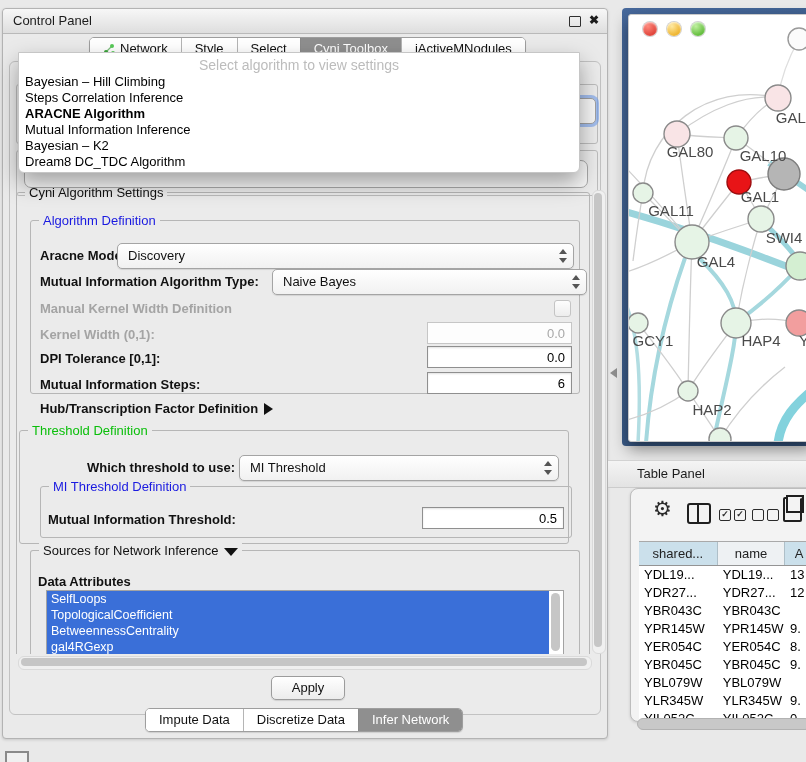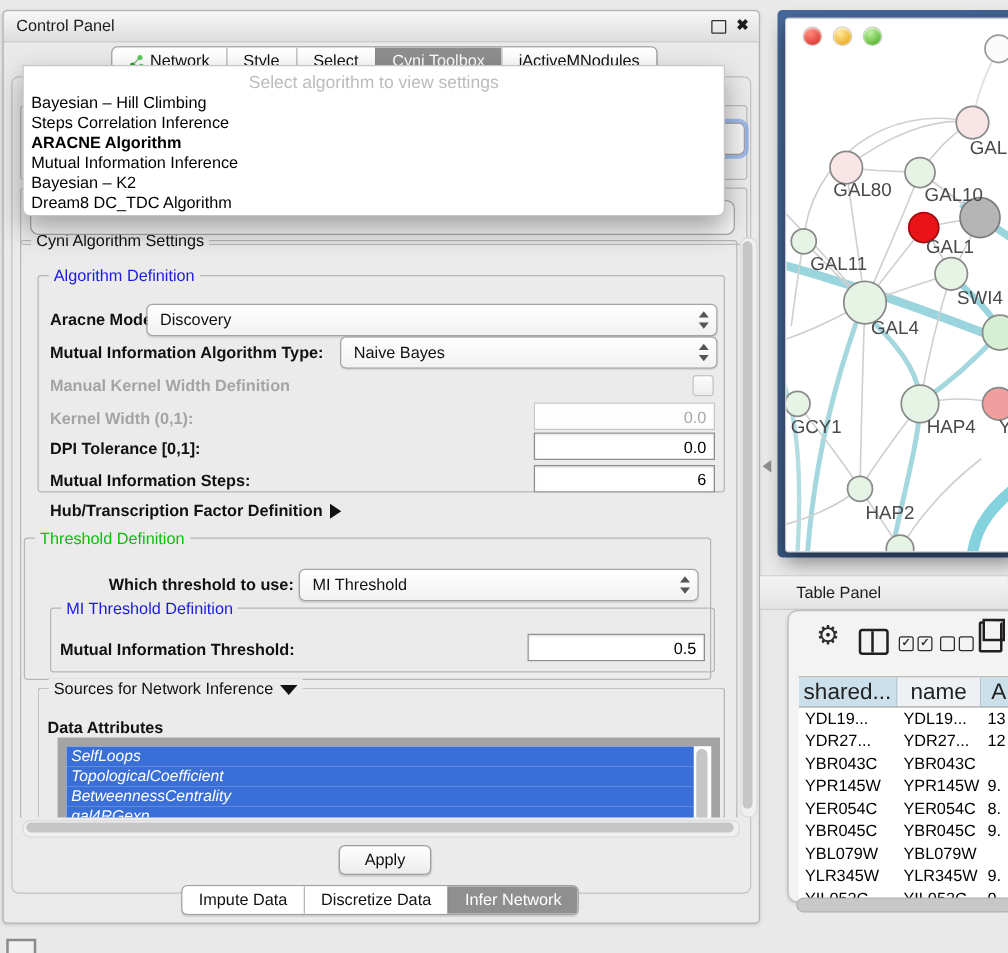--- a/index.html
+++ b/index.html
@@ -66,21 +66,21 @@
   .field.dis{border-color:#c6c6c6;color:#a8a8a8;background:#fdfdfd;box-shadow:none;}
 
   .checkbox{position:absolute;width:15px;height:15px;border:1px solid #c4c4c4;border-radius:3px;
         background:linear-gradient(#fdfdfd,#ededed);}
 
   .arrow-right{display:inline-block;width:0;height:0;border-top:6px solid transparent;
         border-bottom:6px solid transparent;border-left:9px solid #111;vertical-align:-2px;margin-left:6px;}
   .arrow-down{display:inline-block;width:0;height:0;border-left:7px solid transparent;
         border-right:7px solid transparent;border-top:8px solid #111;vertical-align:-1px;margin-left:5px;}
 
-  .attr-list{position:absolute;background:#fff;border:7px solid #a3a3a3;overflow:hidden;font-style:italic;}
+  .attr-list{position:absolute;background:#fff;border:1px solid #a3a3a3;overflow:hidden;}
   .attr-item{height:16px;line-height:16px;padding-left:4px;margin-right:14px;font-size:12.5px;color:#fff;
         background:var(--sel-blue,#3a6fd8);}
   .vscroll-thumb{position:absolute;background:#c6c6c6;border-radius:5px;}
   .scrollbar-track{position:absolute;background:#f0f0f0;border:1px solid #dadada;border-radius:6px;}
 
   .btn{position:absolute;height:22px;background:linear-gradient(#ffffff,#ececec);border:1px solid #9c9c9c;
         border-radius:5px;font-size:13px;color:#111;text-align:center;line-height:21px;box-shadow:0 1px 1px rgba(0,0,0,.12);}
 
   
   .split-arrow{position:absolute;left:610px;top:368px;width:0;height:0;
@@ -107,21 +107,21 @@
   .cols-icon:before{content:"";position:absolute;left:8px;top:0;width:2.4px;height:17px;background:#1f1f1f;}
   .cb-pair{position:absolute;top:20px;display:flex;gap:3px;}
   .cb{width:10px;height:10px;border:1.6px solid #2a2a2a;border-radius:2px;font-size:9px;line-height:9px;color:#2a2a2a;text-align:center;font-weight:bold;}
   .page-icon{position:absolute;left:152px;top:8px;width:15px;height:21px;border:2.4px solid #1f1f1f;border-radius:2px;background:#f3f3f3;}
   .page-icon:before{content:"";position:absolute;right:-2.4px;top:-2.4px;width:0;height:0;
         border-top:7px solid #f3f3f3;border-left:7px solid #f3f3f3;outline:2.4px solid #1f1f1f;
         border-bottom:7px solid transparent;border-right:7px solid transparent;}
 
   .tbl{position:absolute;left:8px;top:52px;width:175px;height:178px;background:#fff;border-top:1px solid #a9a9a9;overflow:hidden;}
   .thead{display:flex;height:23px;border-bottom:1px solid #949494;}
-  .th{font-size:18px;color:#222;text-align:center;line-height:23px;border-right:1px solid #aebfc8;box-sizing:border-box;}
+  .th{font-size:13px;color:#222;text-align:center;line-height:23px;border-right:1px solid #aebfc8;box-sizing:border-box;}
   .th.blue{background:#cbe0eb;}
   .th.plain{background:#eef1f3;}
   .tr{display:flex;height:18px;}
   .td{font-size:13px;color:#000;line-height:18px;padding-left:5px;box-sizing:border-box;white-space:nowrap;overflow:hidden;}
   .hthumb{position:absolute;background:#c8c8c8;border-radius:6px;border:1px solid #b2b2b2;}
 
   .mini-dock{position:absolute;left:5px;top:751px;width:20px;height:14px;border:2px solid #8a8a8a;background:#f0f0f0;}
 </style>
 </head>
 <body>
@@ -178,21 +178,21 @@
           <span class="group-legend legend-blue">Algorithm Definition</span>
         </div>
 
         <span class="lbl" style="left:28px;top:60px;">Aracne Mode:</span>
         <div class="combo" style="left:105px;top:55px;width:455px;">
           <span class="val">Discovery</span>
           <span class="arrows"></span>
         </div>
 
         <span class="lbl" style="left:28px;top:86px;">Mutual Information Algorithm Type:</span>
-        <div class="combo" style="left:260px;top:81px;width:300px;">
+        <div class="combo" style="left:260px;top:81px;width:300px;padding-left:13px;">
           <span class="val">Naive Bayes</span>
           <span class="arrows"></span>
         </div>
 
         <span class="lbl dis" style="left:28px;top:113px;">Manual Kernel Width Definition</span>
         <div class="checkbox" style="left:542px;top:112px;"></div>
 
         <span class="lbl dis" style="left:28px;top:139px;">Kernel Width (0,1):</span>
         <div class="field dis" style="left:415px;top:134px;width:145px;">0.0</div>
 

